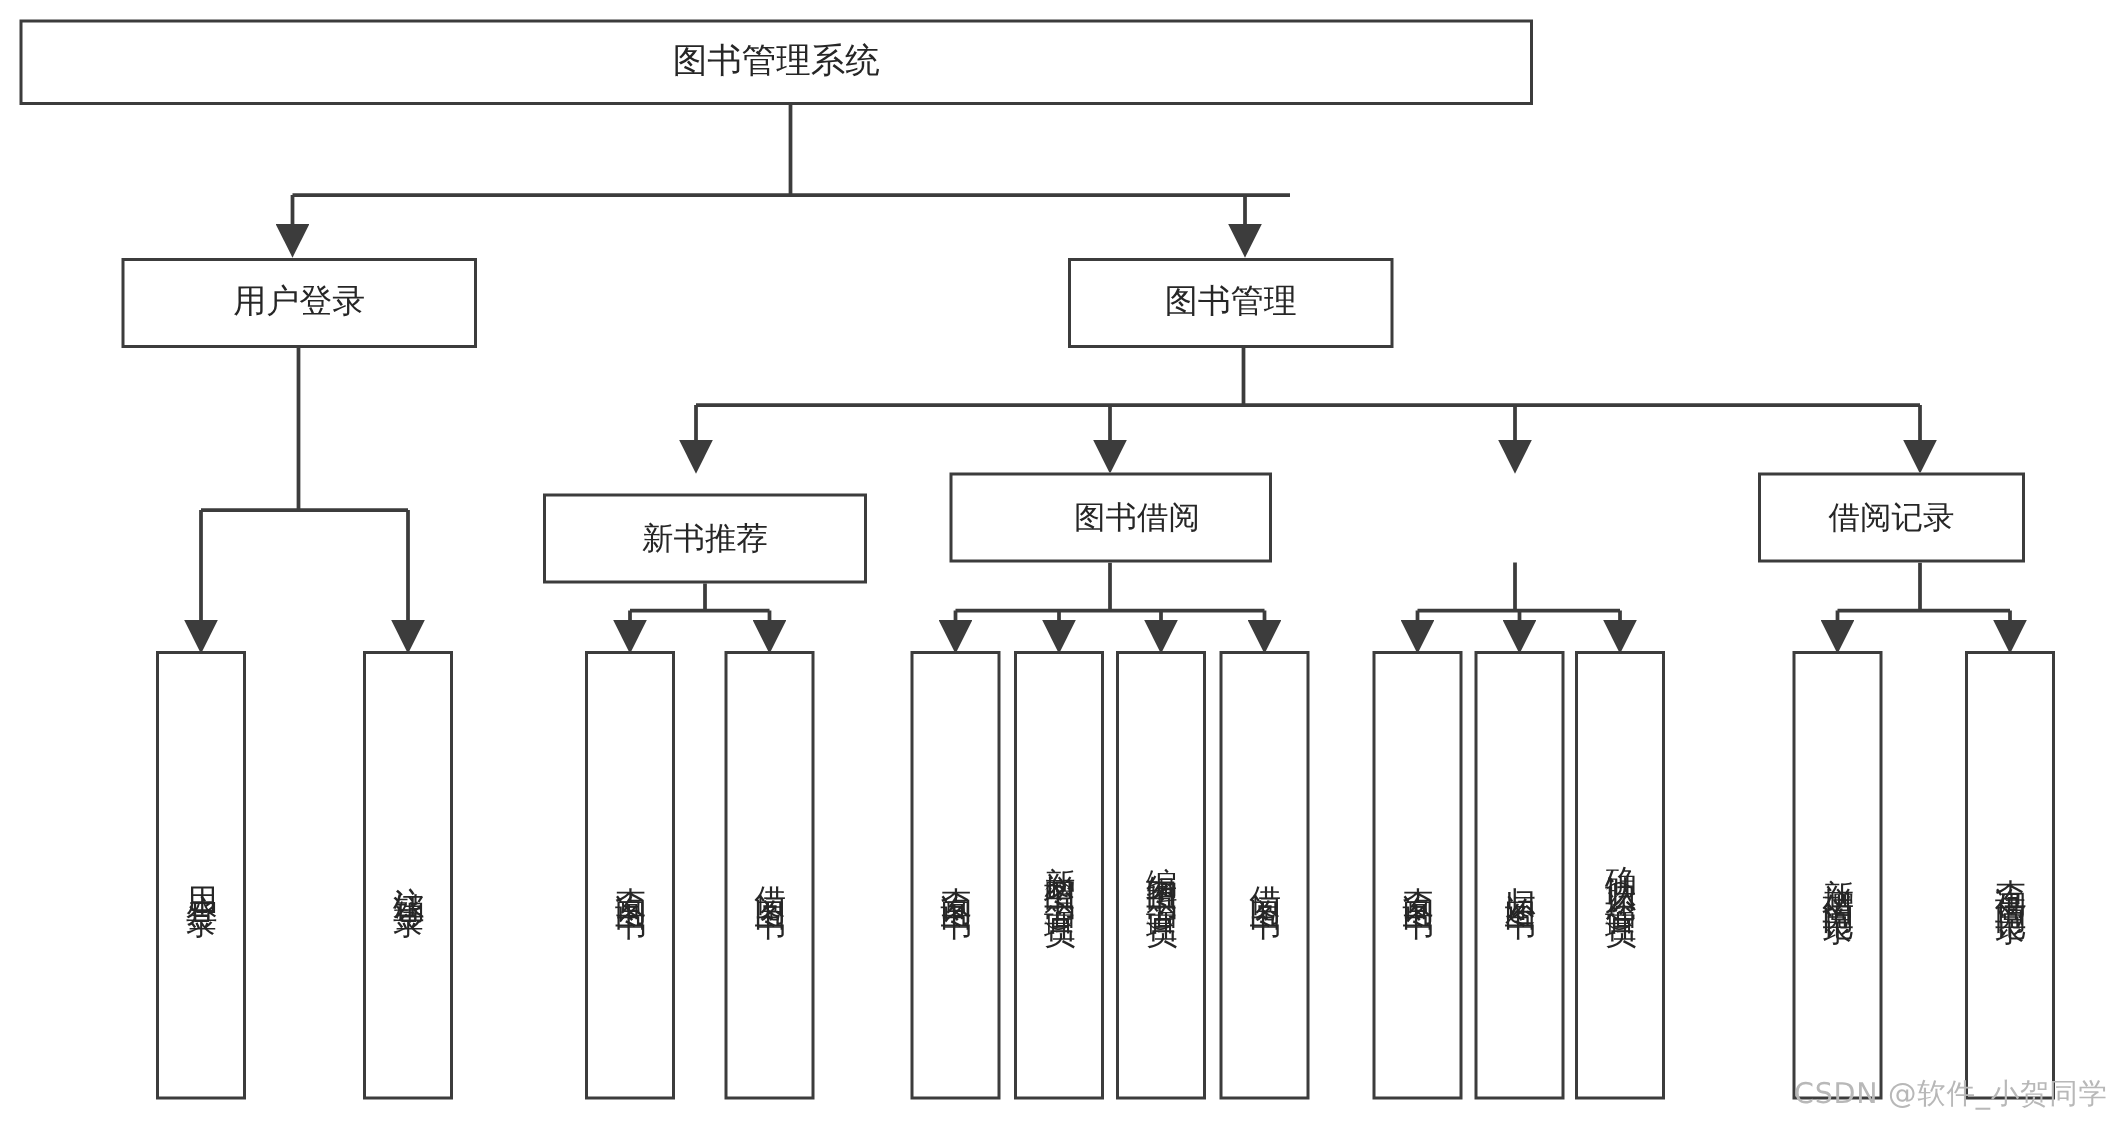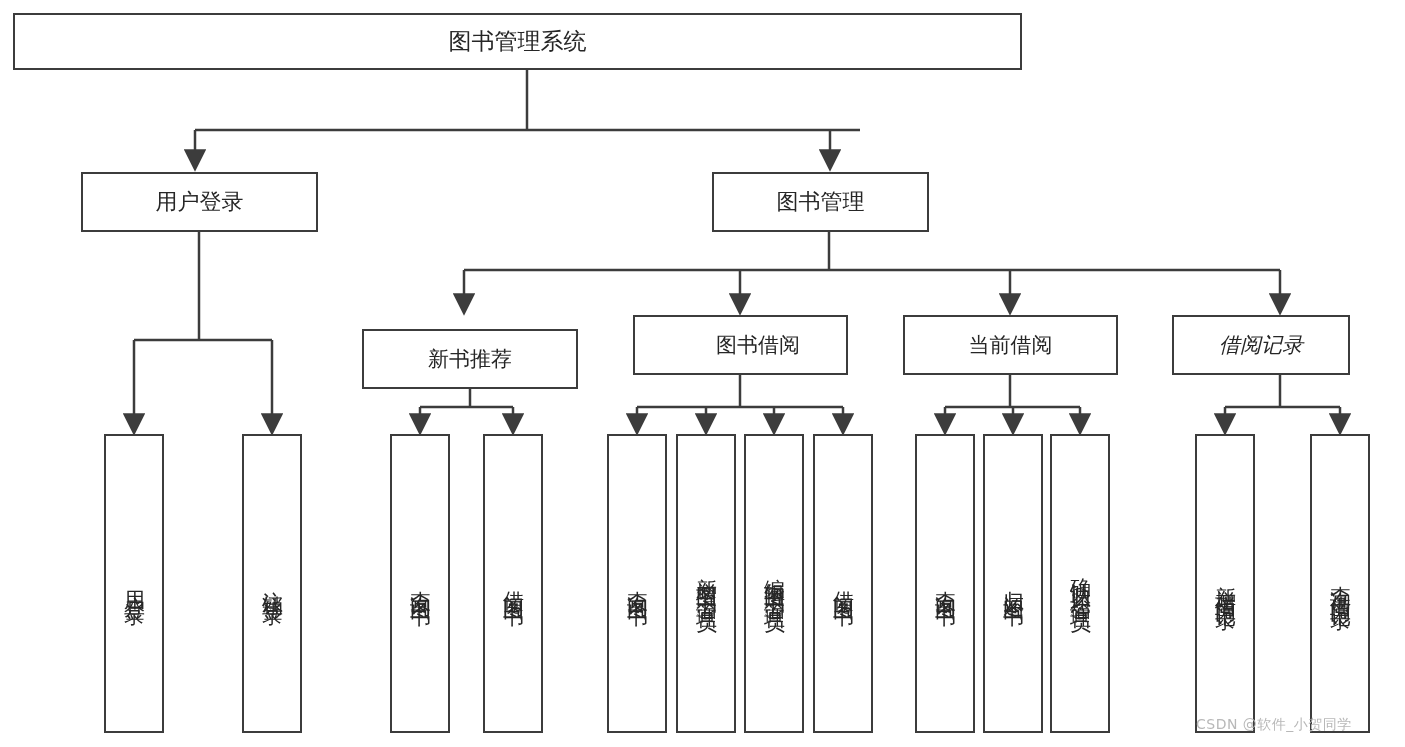--- a/index.html
+++ b/index.html
@@ -55,21 +55,21 @@
     writing-mode: vertical-rl;
     text-orientation: upright;
     font-size: 21px;
     letter-spacing: 5px;
     line-height: 1;
     white-space: nowrap;
   }
   .watermark {
     position: absolute;
     color: #b8b8b8;
-    font-size: 14px;
+    font-size: 19px;
     font-family: "DejaVu Sans", "Liberation Sans", sans-serif;
     white-space: nowrap;
     letter-spacing: 0.5px;
     pointer-events: none;
   }
 </style>
 </head>
 <body>
 
 <div id="diagram-root">
@@ -134,24 +134,21 @@
   <div class="node-box node-l1" style="left:712px; top:172px; width:217px; height:60px;">
     <span class="node-label">图书管理</span>
   </div>
 
   <div class="node-box node-l2" style="left:362px; top:329px; width:216px; height:60px;">
     <span class="node-label">新书推荐</span>
   </div>
   <div class="node-box node-l2" style="left:633px; top:315px; width:215px; height:60px;padding-left:35px;">
     <span class="node-label">图书借阅</span>
   </div>
-  <div class="node-box node-l2" style="left:903px; top:315px; width:215px; height:60px;">
-    <span class="node-label">当前借阅</span>
-  </div>
-  <div class="node-box node-l2" style="left:1172px; top:315px; width:178px; height:60px;font-style:italic;">
+  <div class="node-box node-l2" style="left:1172px; top:315px; width:178px; height:60px;">
     <span class="node-label">借阅记录</span>
   </div>
 
   <div class="node-box node-leaf" style="left:104px; top:434px; width:60px; height:299px;">
     <span class="node-label">用户登录</span>
   </div>
   <div class="node-box node-leaf" style="left:242px; top:434px; width:60px; height:299px;">
     <span class="node-label">注销登录</span>
   </div>
 

